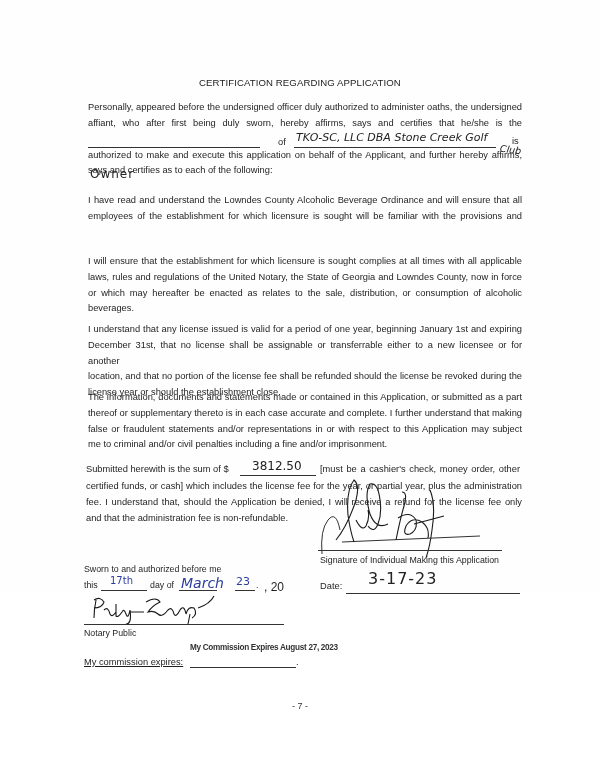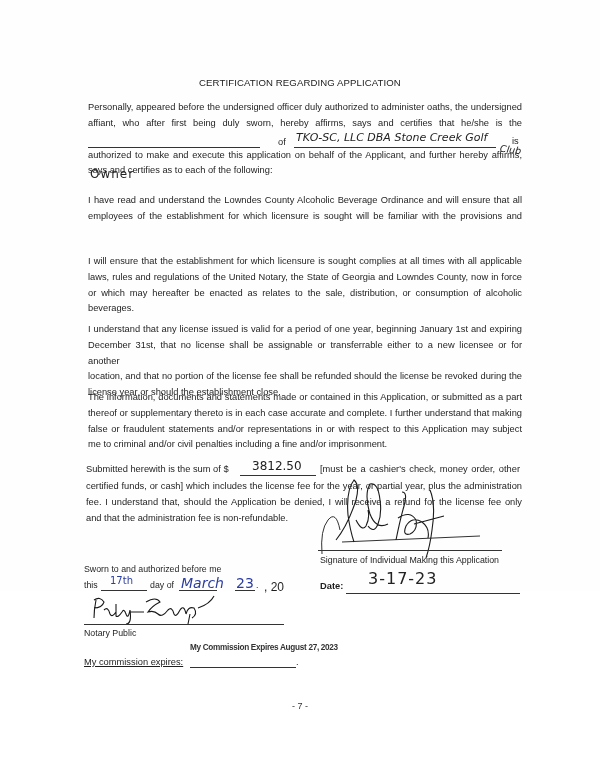--- a/index.html
+++ b/index.html
@@ -139,33 +139,33 @@
   </div>
 
   <svg class="sig" style="left:318px;top:470px;" width="180" height="100" viewBox="0 0 180 100">
     <path d="M18 70 Q30 55 38 30 Q42 15 36 10 Q28 20 30 45 Q32 60 36 72 M38 50 Q44 62 48 56 Q52 48 50 40 M50 56 Q56 64 60 54 Q64 44 62 30 Q60 12 52 14 Q46 24 52 44 Q58 60 70 54" fill="none" stroke="#1b1b1b" stroke-width="1.1"></path>
     <path d="M78 70 Q82 50 86 36 Q90 22 84 22 M80 48 Q92 40 98 50 Q100 60 92 64 Q84 66 88 56 Q94 46 104 52 M104 52 Q112 58 110 68 M96 54 L126 46 M112 20 Q118 34 114 60 Q112 76 108 88" fill="none" stroke="#1b1b1b" stroke-width="1.1"></path>
     <path d="M4 84 Q2 60 10 50 Q18 40 22 60" fill="none" stroke="#1b1b1b" stroke-width="0.9"></path>
     <path d="M24 72 L162 66" fill="none" stroke="#1b1b1b" stroke-width="0.9"></path>
   </svg>
   <div class="uline" style="left:318px;top:550px;width:184px;"></div>
   <div class="lbl" style="left:320px;top:555px;font-size:8.8px;">Signature of Individual Making this Application</div>
-  <div class="lbl" style="left:320px;top:581px;font-weight:bold;">Date:</div>
+  <div class="lbl" style="left:320px;top:581px;">Date:</div>
   <div class="hand black" style="left:368px;top:569px;font-size:16px;font-style:normal;letter-spacing:1px;">3-17-23</div>
   <div class="uline" style="left:346px;top:593px;width:174px;"></div>
 
   <div class="lbl" style="left:84px;top:564px;font-size:8.8px;">Sworn to and authorized before me</div>
   <div class="lbl" style="left:84px;top:580px;font-size:8.8px;">this</div>
   <div class="hand" style="left:110px;top:575px;font-size:10px;font-style:normal;">17th</div>
   <div class="uline" style="left:101px;top:590px;width:46px;"></div>
   <div class="lbl" style="left:150px;top:580px;font-size:8.8px;">day of</div>
   <div class="hand" style="left:181px;top:575px;font-size:14px;">March</div>
   <div class="uline" style="left:179px;top:590px;width:38px;"></div>
   <div class="lbl" style="left:216px;top:580px;font-size:12px;margin-left:48px;">, 20</div>
-  <div class="hand" style="left:236px;top:575px;font-size:14px;font-style:normal;text-align:center;">23</div>
+  <div class="hand" style="left:236px;top:575px;font-size:11px;font-style:normal;text-align:center;">23</div>
   <div class="uline" style="left:235px;top:590px;width:20px;"></div>
   <div class="lbl" style="left:256px;top:580px;font-size:8.8px;">.</div>
 
   <svg class="sig" style="left:86px;top:594px;" width="140" height="30" viewBox="0 0 140 30">
     <path d="M8 6 Q14 2 18 8 Q16 14 8 14 M10 6 Q8 16 8 24 M18 16 Q22 12 24 20 Q26 24 30 18 M30 10 L30 22 Q32 24 36 18 Q38 14 40 20 Q42 26 44 16 Q46 30 40 30" fill="none" stroke="#1a1a1a" stroke-width="1.1"></path>
     <path d="M44 18 L58 18 M60 8 Q70 2 74 8 Q66 12 62 18 Q68 16 72 20 Q76 24 82 16 Q86 12 88 20 Q90 24 94 16 Q98 10 100 20 Q102 12 108 14 Q112 20 106 24 M104 20 L102 30 M112 14 Q124 10 128 2" fill="none" stroke="#1a1a1a" stroke-width="1.1"></path>
   </svg>
   <div class="uline" style="left:84px;top:624px;width:200px;"></div>
   <div class="lbl" style="left:84px;top:628px;font-size:8.8px;">Notary Public</div>
 

